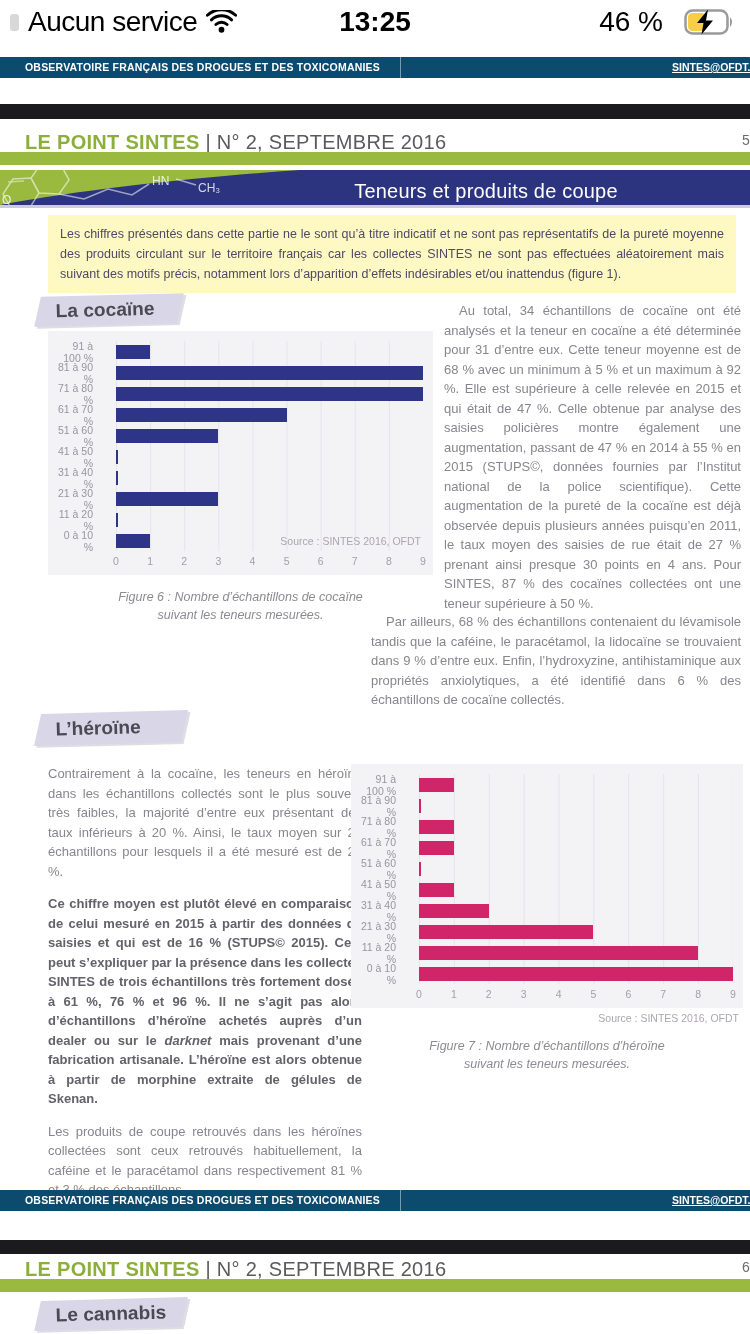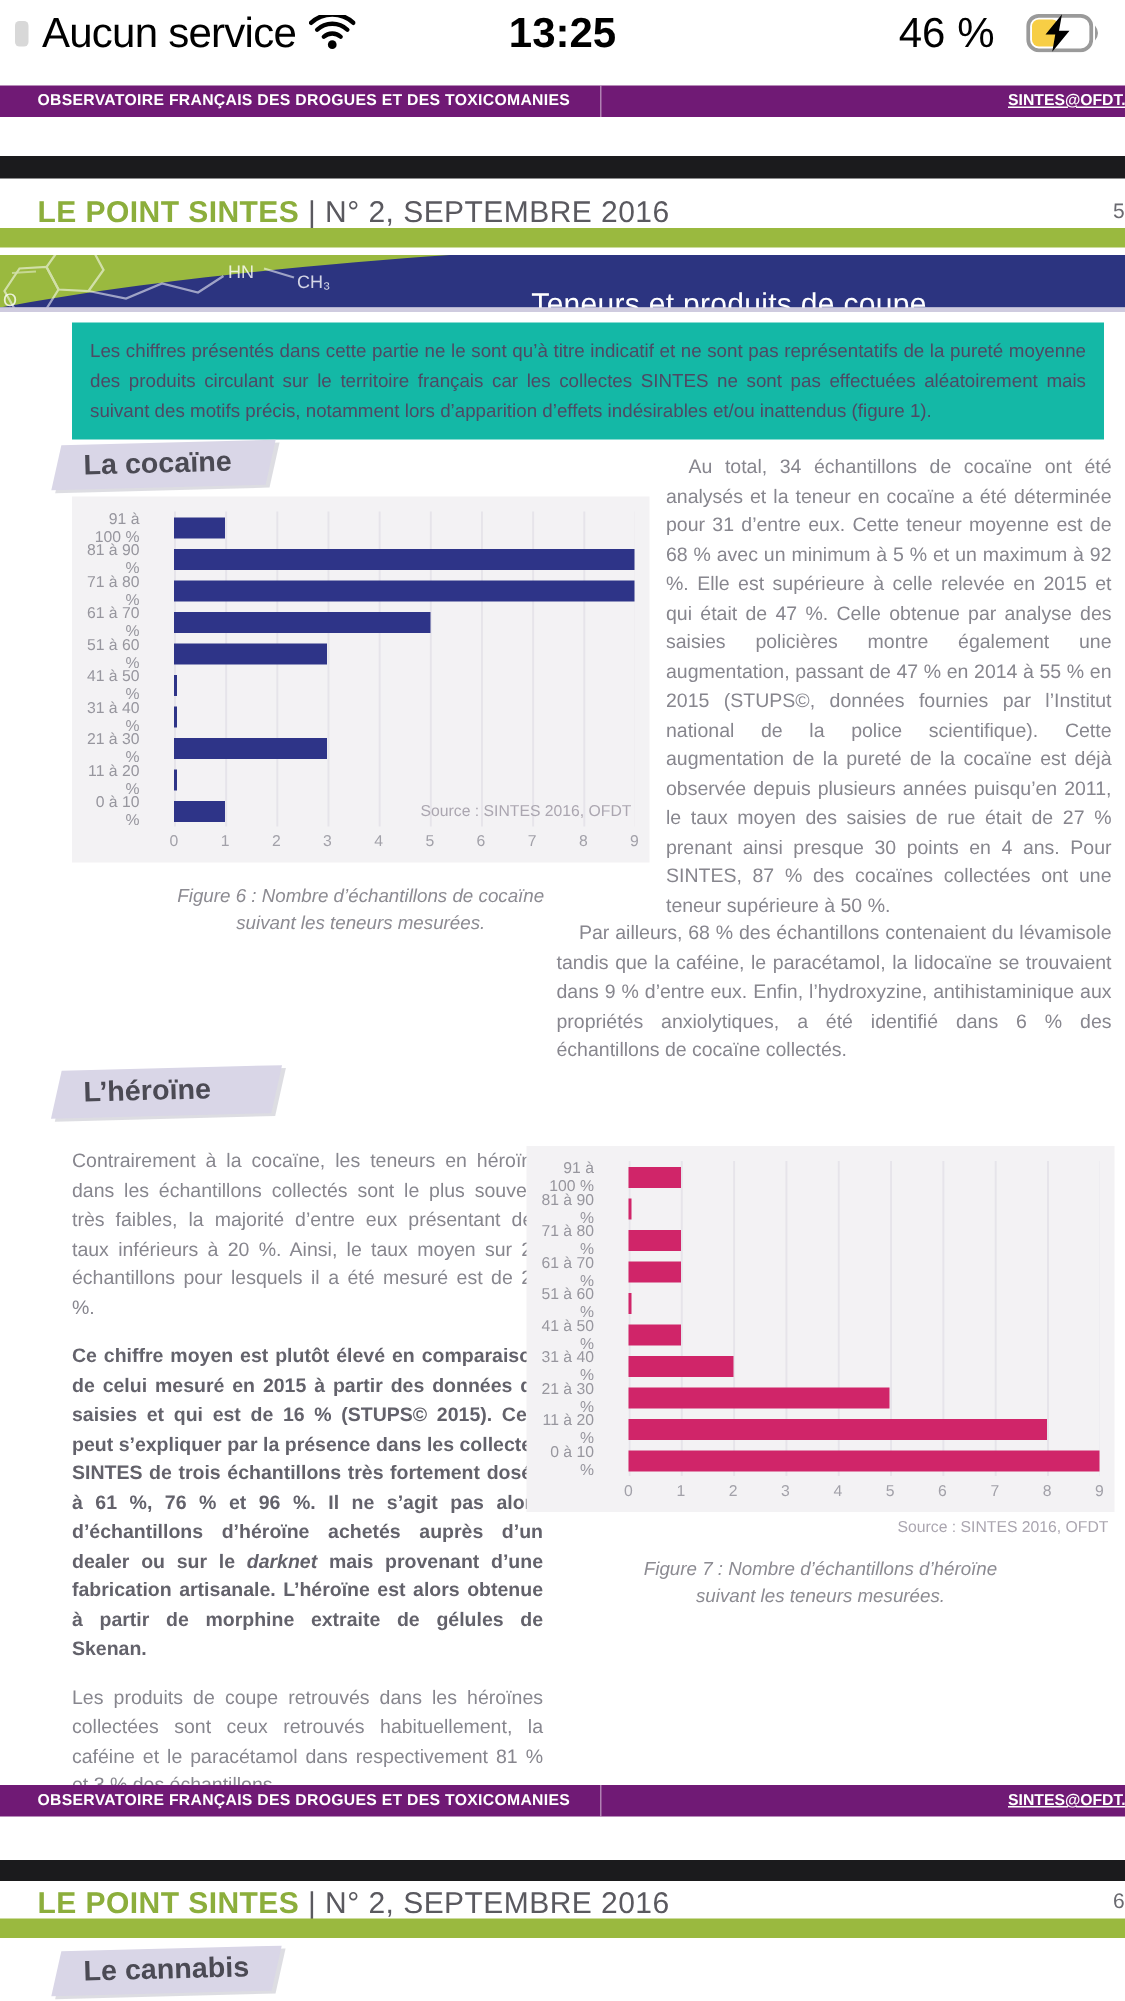--- a/index.html
+++ b/index.html
@@ -11,21 +11,21 @@
   
   .statusbar{position:absolute;top:0;left:0;width:750px;height:44px;background:#ffffff;}
   .sb-left{position:absolute;left:10px;top:0;height:44px;display:flex;align-items:center;gap:9px;}
   .sb-dot{width:9px;height:17px;border-radius:3px;background:#d8d8d8;}
   .sb-carrier{font-size:28px;color:#000;letter-spacing:-0.5px;}
   .sb-time{position:absolute;left:0;right:0;top:0;height:44px;line-height:44px;text-align:center;
     font-size:28px;font-weight:bold;color:#000;}
   .sb-right{position:absolute;right:16px;top:0;height:44px;display:flex;align-items:center;gap:21px;}
   .sb-batt-text{font-size:28px;color:#000;}
   
-  .ofdt-bar{position:absolute;left:0;width:750px;height:21px;background:#701a75;overflow:hidden;}
+  .ofdt-bar{position:absolute;left:0;width:750px;height:21px;background:#0c4a6e;overflow:hidden;}
   .ofdt-bar.top{top:57px;}
   .ofdt-bar.bottom{top:1190px;}
   .ofdt-org{position:absolute;left:25px;top:0;height:21px;line-height:21px;
     color:#ffffff;font-size:10.5px;font-weight:bold;letter-spacing:0.2px;}
   .ofdt-mail{position:absolute;left:672px;top:0;height:21px;line-height:21px;white-space:nowrap;
     color:#ffffff;font-size:10.5px;font-weight:bold;text-decoration:underline;}
   .ofdt-divider{position:absolute;left:400px;top:0;width:1px;height:21px;background:rgba(255,255,255,0.45);}
   
   .page-sep{position:absolute;left:0;width:750px;background:#1b1b1d;}
   .sep1{top:104px;height:15px;}
@@ -37,27 +37,27 @@
   .hdr1{top:131px;}
   .hdr2{top:1258px;}
   .page-num{position:absolute;left:742px;font-size:14px;color:#6a6a70;}
   .pn1{top:132px;}
   .pn2{top:1259px;}
   .green-band{position:absolute;left:0;width:750px;height:13px;background:#9ab93f;}
   .band1{top:152px;}
   .band2{top:1279px;}
   
   .banner{position:absolute;left:0;top:170px;width:750px;height:35px;background:#2c3480;}
-  .banner-title{position:absolute;left:222px;right:0;top:16px;height:35px;line-height:35px;
+  .banner-title{position:absolute;left:222px;right:0;top:4px;height:35px;line-height:35px;
     text-align:center;color:#ffffff;font-size:20px;letter-spacing:0.2px;}
   .banner-swoosh{position:absolute;left:0;top:0;width:300px;height:35px;}
   .banner-underline{position:absolute;left:0;top:205px;width:750px;height:3px;background:#cfcbdf;}
   
   .intro-box{position:absolute;left:48px;top:215px;width:688px;box-sizing:border-box;
-    background:#14b8a6;padding:9px 12px;color:#4e4964;font-size:12.5px;line-height:1.6;
+    background:#fef9c3;padding:9px 12px;color:#4e4964;font-size:12.5px;line-height:1.6;
     text-align:justify;}
   
   .flag{position:absolute;background:#d9d6e7;transform:skewX(-14deg) rotate(-1.5deg);
     box-shadow:3px 2px 0 rgba(120,118,140,0.25);display:flex;align-items:center;}
   .flag>span{display:block;transform:skewX(14deg);font-weight:bold;font-size:19px;color:#4b4a54;
     padding-left:18px;white-space:nowrap;}
   .flag-cocaine{left:38px;top:295px;width:142px;height:30px;}
   .flag-heroine{left:38px;top:712px;width:146px;height:32px;}
   .flag-cannabis{left:38px;top:1299px;width:146px;height:30px;}
   

